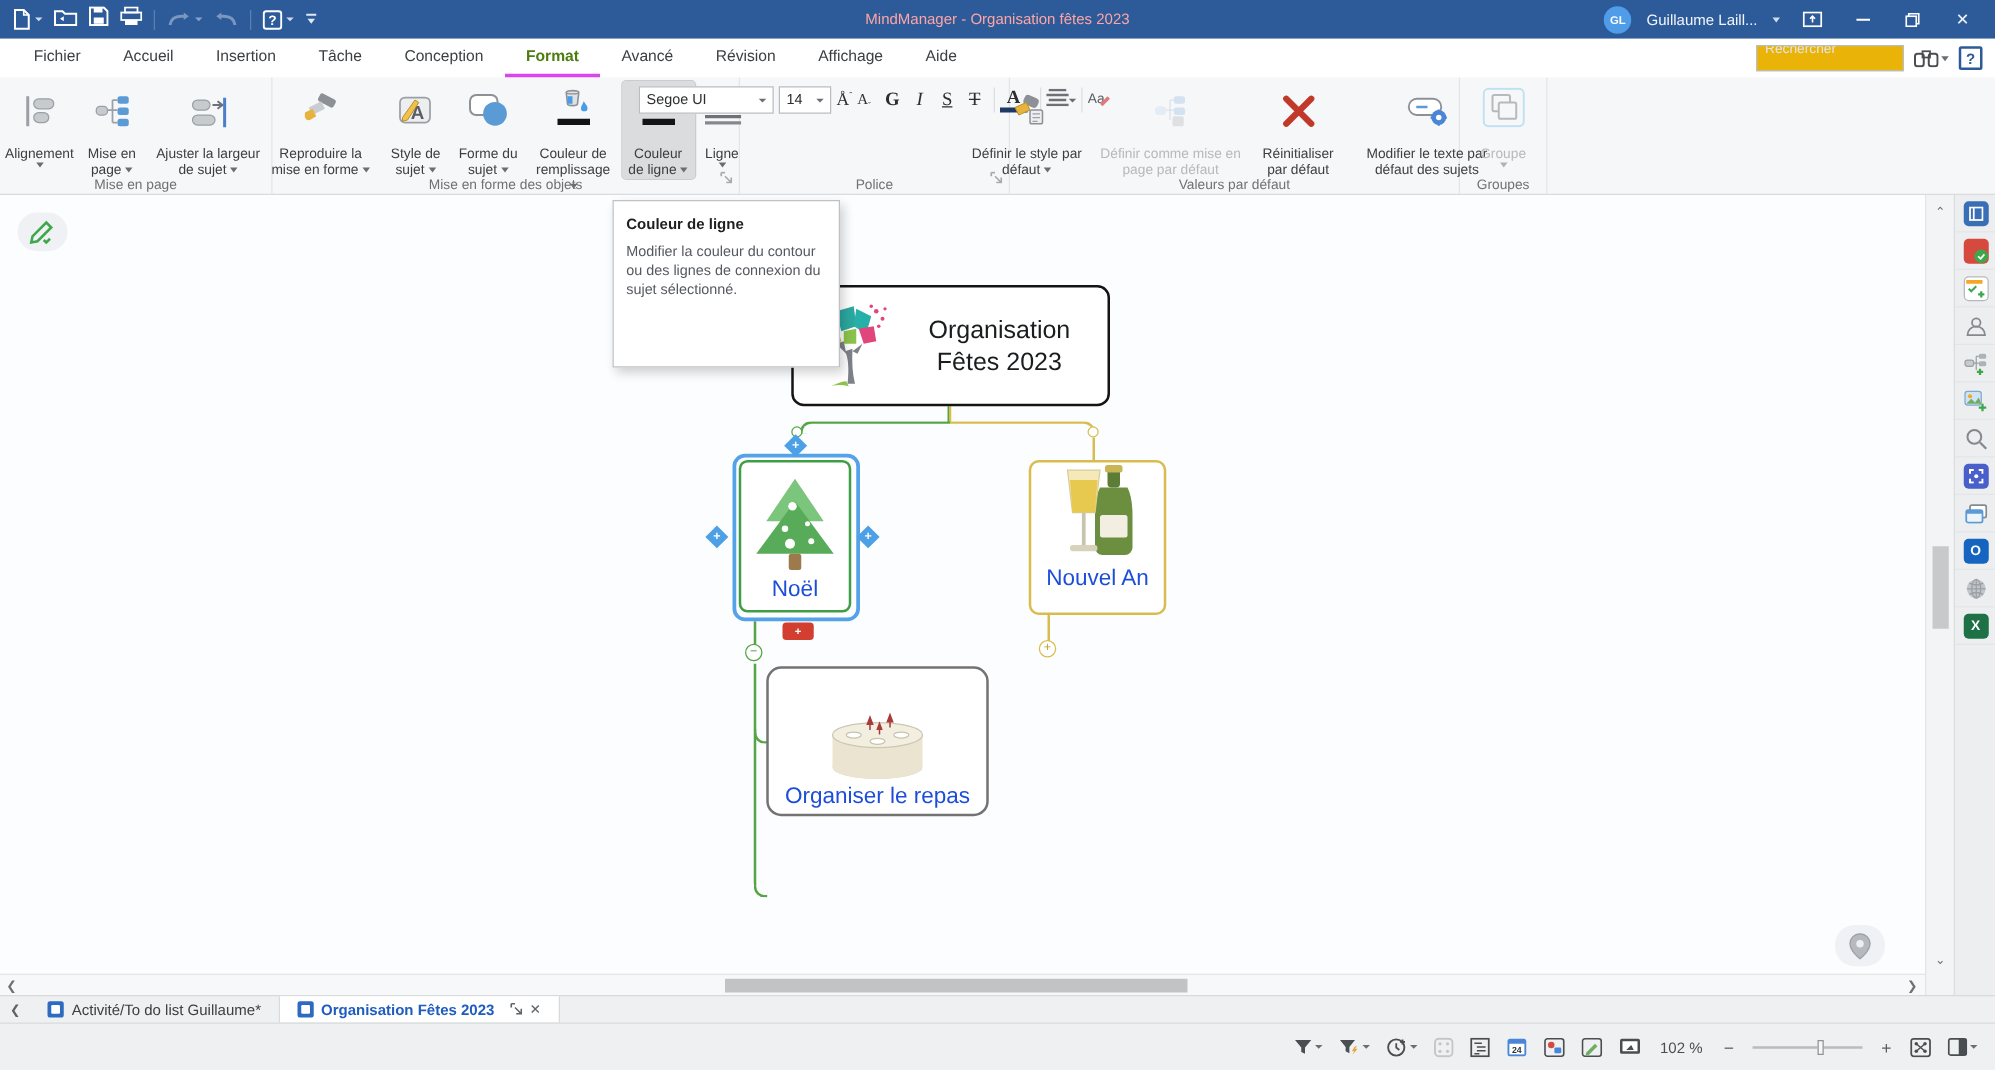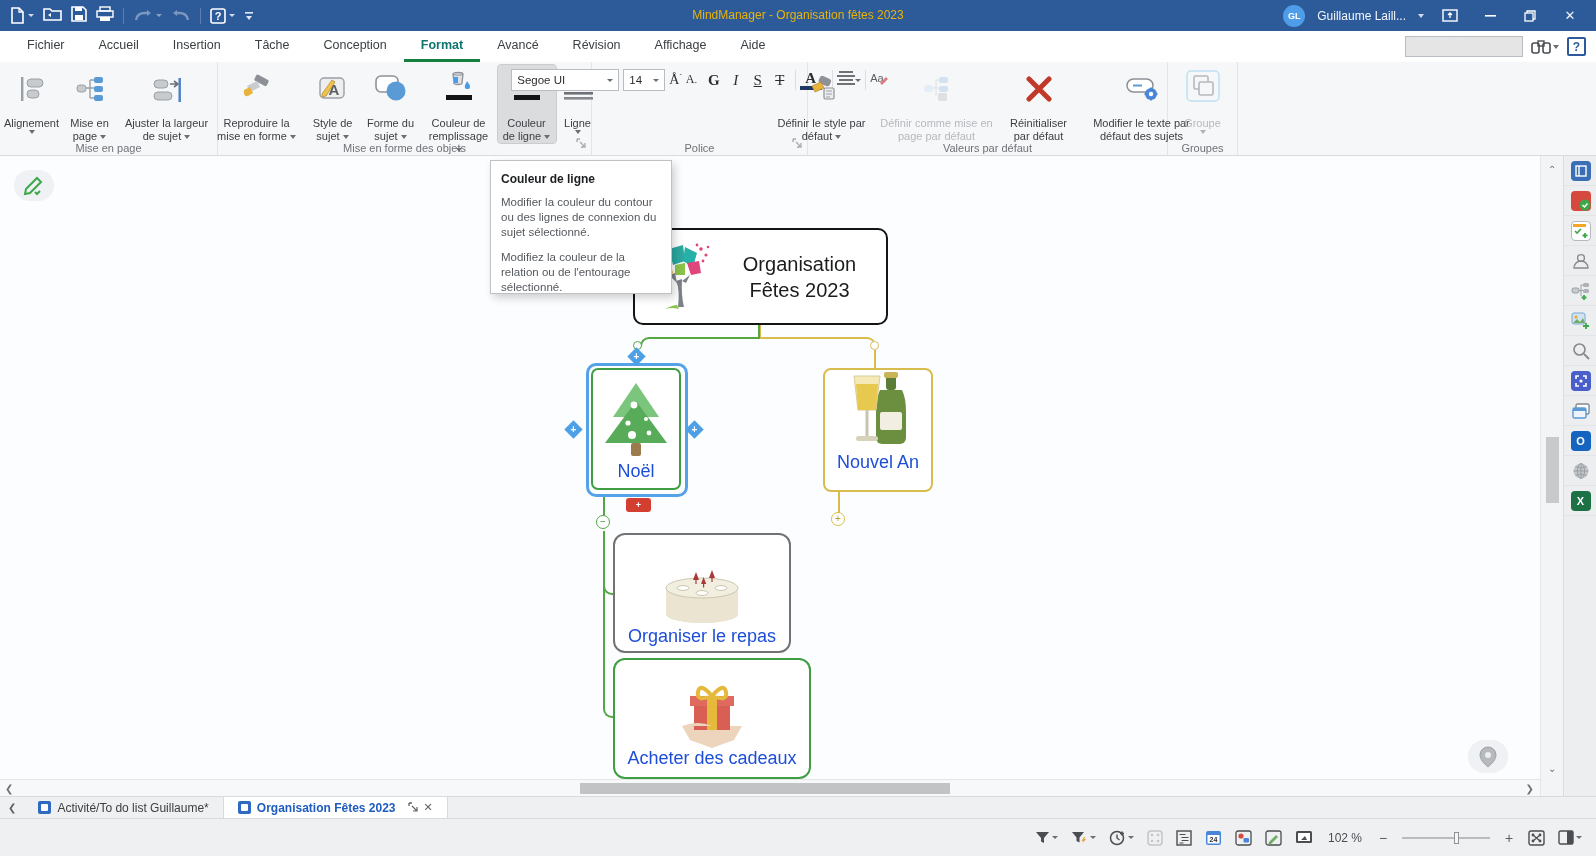--- a/index.html
+++ b/index.html
@@ -3,37 +3,37 @@
 <meta charset="utf-8">
 <style>
   *{margin:0;padding:0;box-sizing:border-box}
   body{font-family:"Liberation Sans",sans-serif;background:#888}
   #app{position:relative;width:1596px;height:856px;background:#fbfcfd;overflow:hidden}
 
   
   .titlebar{position:absolute;left:0;top:0;width:1596px;height:31px;background:#2d5b99;display:flex;align-items:center;color:#fff}
   .qa{display:flex;align-items:center;gap:9px;padding-left:10px;z-index:2}
   .qa .sep{width:1px;height:16px;background:#5d7fae}
-  .titletext{position:absolute;left:0;right:0;top:0;height:31px;line-height:31px;text-align:center;font-size:12px;color:#eab308;pointer-events:none}
+  .titletext{position:absolute;left:0;right:0;top:0;height:31px;line-height:31px;text-align:center;font-size:12px;color:#fca5a5;pointer-events:none}
   .tb-right{margin-left:auto;display:flex;align-items:center;gap:12px;padding-right:12px;z-index:2}
   .avatar{width:22px;height:22px;border-radius:50%;background:#4f9ce8;font-size:9px;font-weight:bold;display:flex;align-items:center;justify-content:center;color:#fff}
   .username{font-size:12px;color:#f2f6fc}
   .winbtn{width:28px;height:24px;display:flex;align-items:center;justify-content:center;font-size:12px;color:#eef3fa}
 
   .chv{display:inline-block;width:0;height:0;border-left:3.5px solid transparent;border-right:3.5px solid transparent;border-top:4px solid #6a6e73;vertical-align:middle}
   .chv.w{border-top-color:#cfdcef}
   .chv.sm{border-left-width:3px;border-right-width:3px;border-top-width:3.5px}
 
   
   .tabrow{position:absolute;left:0;top:31px;width:1596px;height:31px;background:#fff;display:flex;align-items:center}
   .rtabs{display:flex;align-items:center;height:100%;padding-left:10px}
   .rtab{height:100%;display:flex;align-items:center;padding:0 17px;font-size:12.5px;color:#3c4043;border-bottom:3px solid transparent}
-  .rtab.active{font-weight:bold;color:#0f766e;border-bottom:3px solid #15803d}
+  .rtab.active{font-weight:bold;color:#4d7c0f;border-bottom:3px solid #d946ef}
   .tabrow-right{margin-left:auto;display:flex;align-items:center;gap:8px;padding-right:10px}
-  .searchbox{width:118px;height:21px;border:1px solid #b9bcc0;background:#e5e5e5;font-size:11px;padding:0 16px 16px 6px;color:#5f6368}
+  .searchbox{width:118px;height:21px;border:1px solid #b9bcc0;background:#eab308;font-size:11px;padding:0 16px 16px 6px;color:#5f6368}
   .searchbox::placeholder{color:#e3e6e9}
   .helpbox{width:19px;height:19px;border:2px solid #2d5b99;color:#2d5b99;font-weight:bold;font-size:12px;display:flex;align-items:center;justify-content:center;border-radius:2px}
 
   
   .ribbon{position:absolute;left:0;top:62px;width:1596px;height:94px;background:#f6f7f8;border-bottom:1px solid #d9dbdd;display:flex}
   .rgroup{position:relative;height:93px;border-right:1px solid #e3e5e7;padding:3px 6px 16px;display:flex;align-items:flex-start;justify-content:center}
   .rgrp-label{position:absolute;bottom:1px;left:0;right:0;text-align:center;font-size:11px;color:#6e7277}
   .launcher{position:absolute;right:5px;bottom:3px;opacity:.75}
   .rbtn{display:flex;flex-direction:column;align-items:center;padding:3px 5px 0;border-radius:3px;text-align:center;min-width:58px}
   .rbtn .ric{height:36px;display:flex;align-items:flex-end;justify-content:center;padding-bottom:2px}
@@ -465,21 +465,20 @@
     <div class="conn" style="left:602.5px;top:427px;width:11px;height:12px;border-left:2px solid #55a546;border-bottom:2px solid #55a546;border-bottom-left-radius:9px"></div>
     <div class="conn" style="left:602.5px;top:550px;width:11px;height:12px;border-left:2px solid #55a546;border-bottom:2px solid #55a546;border-bottom-left-radius:9px"></div>
     <div class="conn" style="left:838px;top:336px;height:22px;border-left:2px solid #d8bd4e"></div>
 
     <div class="ccircle" style="left:596px;top:359px;border:1.5px solid #55a546;color:#3f9e44">−</div>
     <div class="ccircle" style="left:831px;top:356px;border:1.5px solid #d8bd4e;color:#b99b28">+</div>
 
     <div class="tooltip">
       <h4>Couleur de ligne</h4>
       <p>Modifier la couleur du contour ou des lignes de connexion du sujet sélectionné.</p>
-      <p>Modifiez la couleur de la relation ou de l'entourage sélectionné.</p>
     </div>
 
     <div class="node node-root">
       <svg width="64" height="72" viewBox="0 0 64 72" style="margin-left:14px">
         <path d="M30 68q-8-2-14 0 8-4 12-4z" fill="#8bc34a"></path>
         <path d="M29 66q2-18-2-26l6-2q-1 16 2 28z" fill="#7d8288"></path>
         <path d="M28 42l-8-8 6-2zM33 40l8-6-4 8z" fill="#7d8288"></path>
         <polygon points="8,28 20,18 24,32 12,38" fill="#f5a623"></polygon>
         <polygon points="20,8 34,4 36,20 24,24" fill="#2ba8a0"></polygon>
         <polygon points="36,6 48,12 44,26 34,20" fill="#27b0a8"></polygon>
@@ -545,31 +544,20 @@
         <ellipse cx="20" cy="20" rx="6" ry="2.4" fill="#fff" stroke="#c9c4ae"></ellipse>
         <ellipse cx="58" cy="20" rx="6" ry="2.4" fill="#fff" stroke="#c9c4ae"></ellipse>
         <ellipse cx="39" cy="25" rx="6" ry="2.4" fill="#fff" stroke="#c9c4ae"></ellipse>
         <path d="M30 12l3-8 3 8-2.4 0v4h-1.2v-4z" fill="#a83a3a"></path>
         <path d="M46 10l3-8 3 8-2.4 0v4h-1.2v-4z" fill="#a83a3a"></path>
         <path d="M38 16l2.6-7 2.6 7-2 0v3.5h-1.2V16z" fill="#a83a3a"></path>
       </svg>
       <div class="nlabel">Organiser le repas</div>
     </div>
 
-    <div class="node node-sub2">
-      <svg width="80" height="66" viewBox="0 0 80 66">
-        <path d="M10 44h60l-8 14-22 8-22-8z" fill="#ecd5bc"></path>
-        <path d="M22 18h36v30H22z" fill="#d95f55"></path>
-        <path d="M18 14h44v10H18z" fill="#e06a5e"></path>
-        <rect x="35" y="14" width="10" height="34" fill="#e5b93c"></rect>
-        <path d="M40 14q-12-14-14-4t14 4zM40 14q12-14 14-4t-14 4z" fill="none" stroke="#e5b93c" stroke-width="4"></path>
-        <path d="M10 44q16-6 30 0h-18q-8 4-12 0z" fill="#ecd5bc"></path>
-      </svg>
-      <div class="nlabel">Acheter des cadeaux</div>
-    </div>
 
     <div class="pill" style="left:1468px;top:584px;width:40px;height:33px">
       <svg width="18" height="22" viewBox="0 0 18 22">
           <path d="M9 1a8 8 0 018 8c0 6-8 12-8 12S1 15 1 9a8 8 0 018-8z" fill="#b6b9bd" stroke="#9aa0a6"></path>
           <circle cx="9" cy="9" r="3" fill="#eceef0"></circle>
         </svg>
     </div>
 
     <div class="hscroll">
       <span class="sarrow" style="left:5px;top:3px">❮</span>

